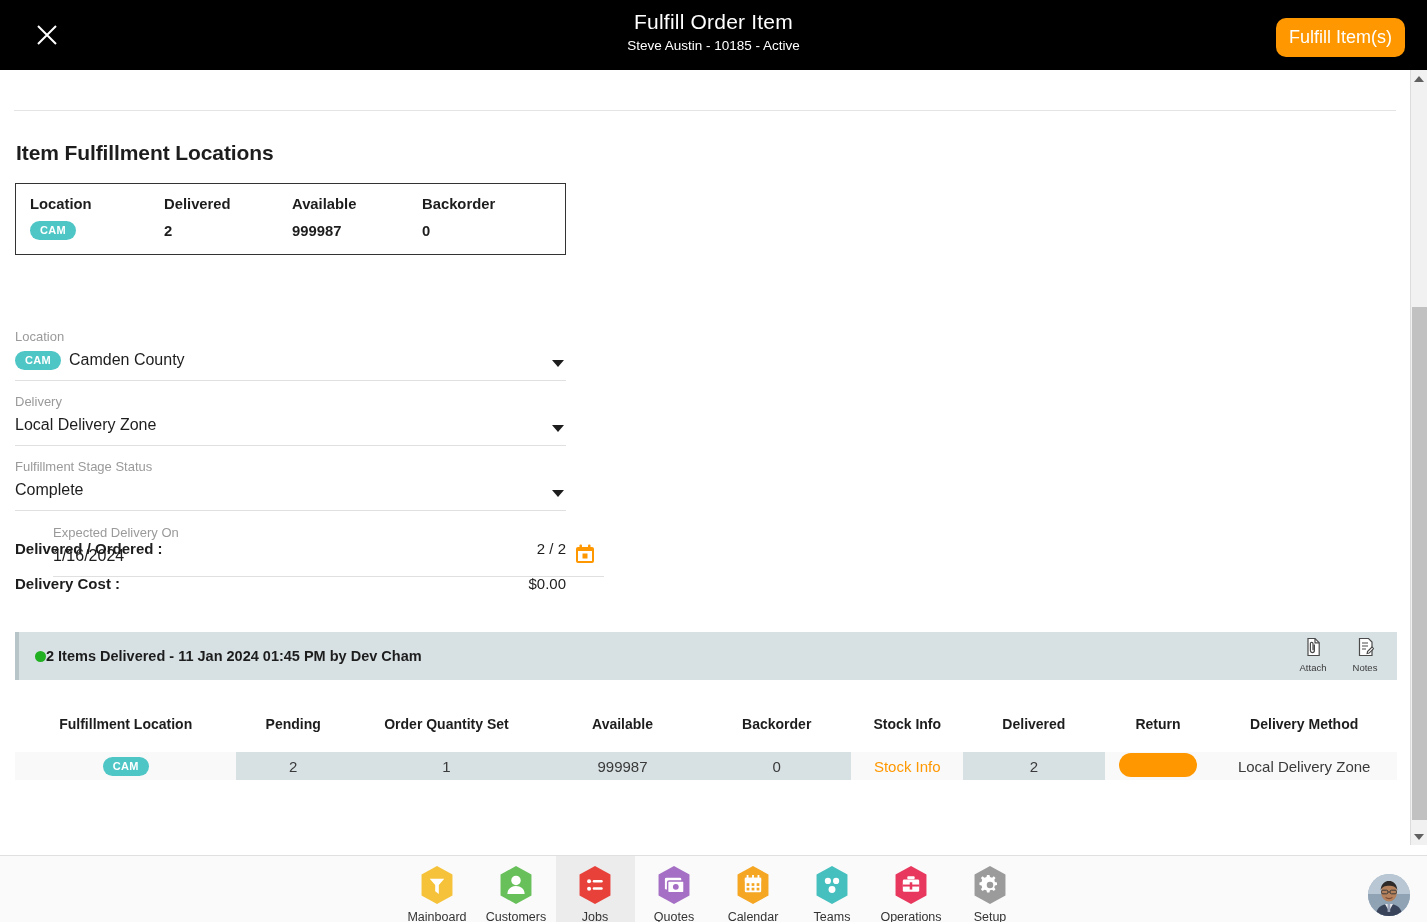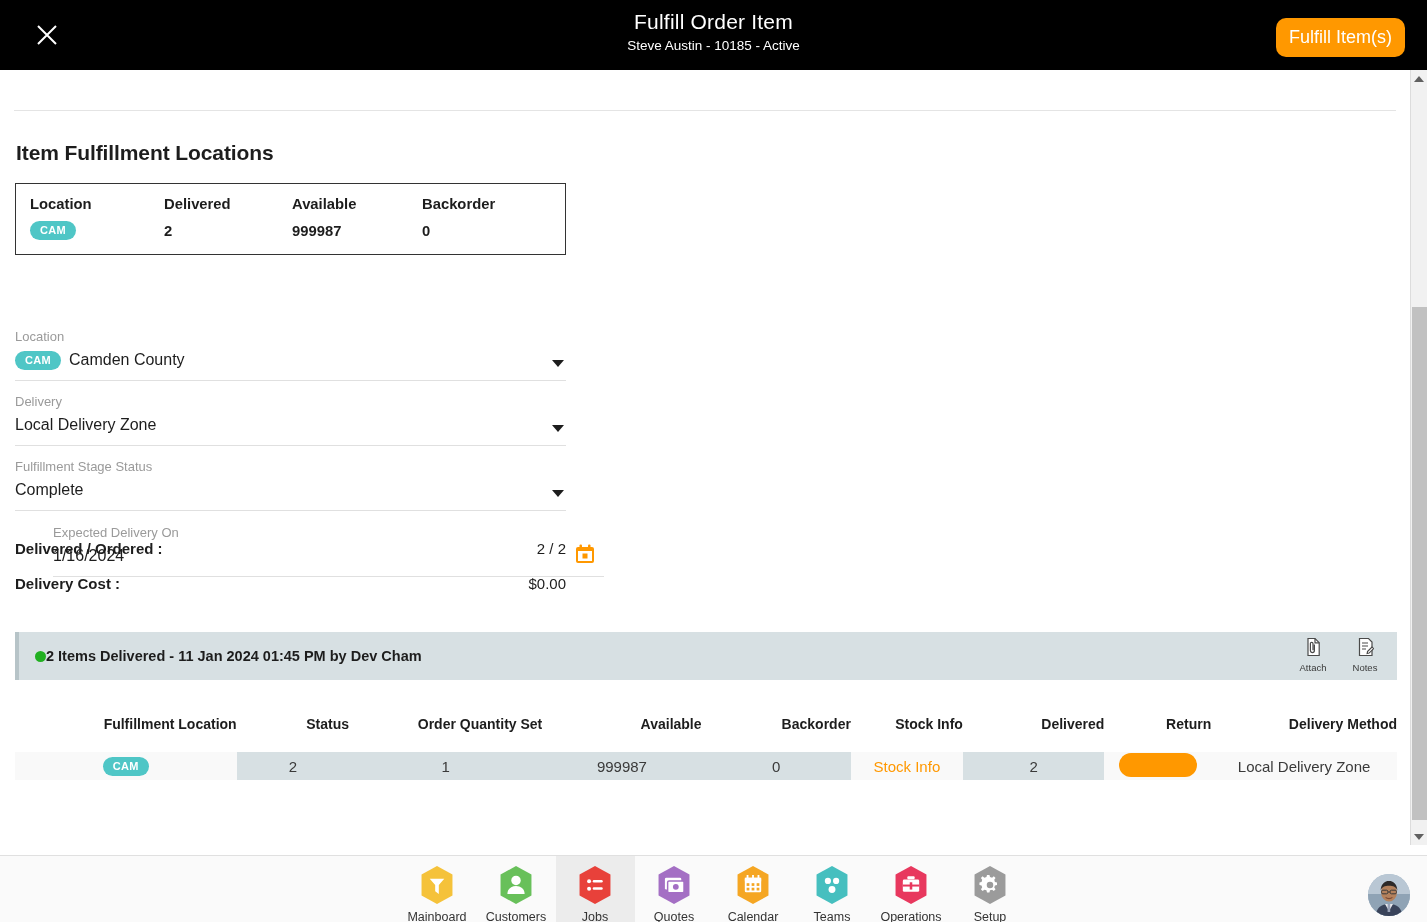--- a/index.html
+++ b/index.html
@@ -177,21 +177,21 @@
   }
 
   
   .dtable {
     position: absolute; left: 15px; top: 628px;
     width: 1382px;
   }
   .dtable table { border-collapse: collapse; width: 1382px; }
   .dtable th {
     font-size: 14px; font-weight: bold; color: #1d1d1d;
-    padding: 18px 0 20px; text-align: right;
+    padding: 18px 0 20px; text-align: center;
     background: #ffffff;
   }
   .dtable td {
     font-size: 15px; color: #3a3a3a; text-align: center;
     height: 28px; padding: 0;
     background: #f9f9f9;
   }
   td.shaded { background: #d7e0e3; }
   td.link-cell a {
     color: #FF9800; text-decoration: none; cursor: pointer;
@@ -393,21 +393,21 @@
           <span class="status-action-label">Notes</span>
         </div>
       </div>
     </div>
 
     <div class="dtable">
       <table>
         <thead>
           <tr>
             <th class="th-loc">Fulfillment Location</th>
-            <th class="th-pend">Status</th>
+            <th class="th-pend">Pending</th>
             <th class="th-oqs">Order Quantity Set</th>
             <th class="th-avail">Available</th>
             <th class="th-back">Backorder</th>
             <th class="th-stock">Stock Info</th>
             <th class="th-deliv">Delivered</th>
             <th class="th-return">Return</th>
             <th class="th-method">Delivery Method</th>
           </tr>
         </thead>
         <tbody>

